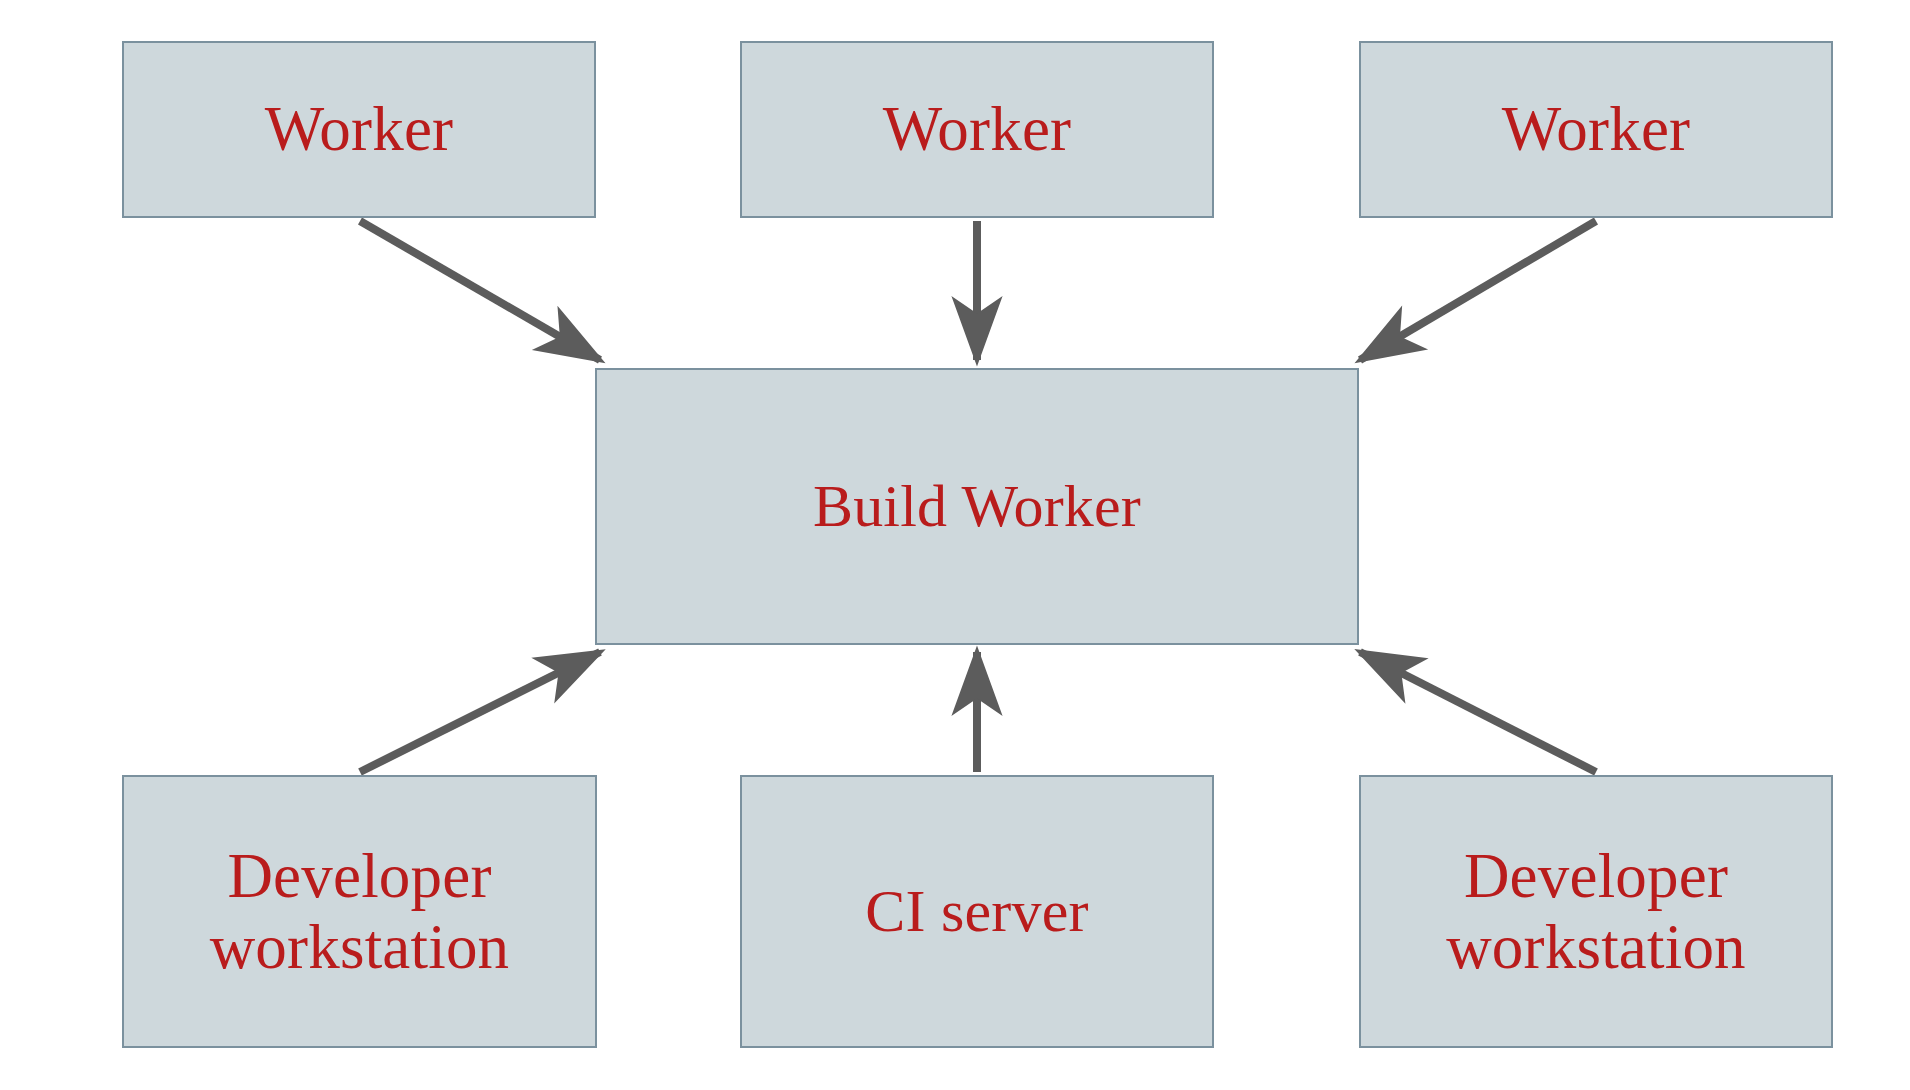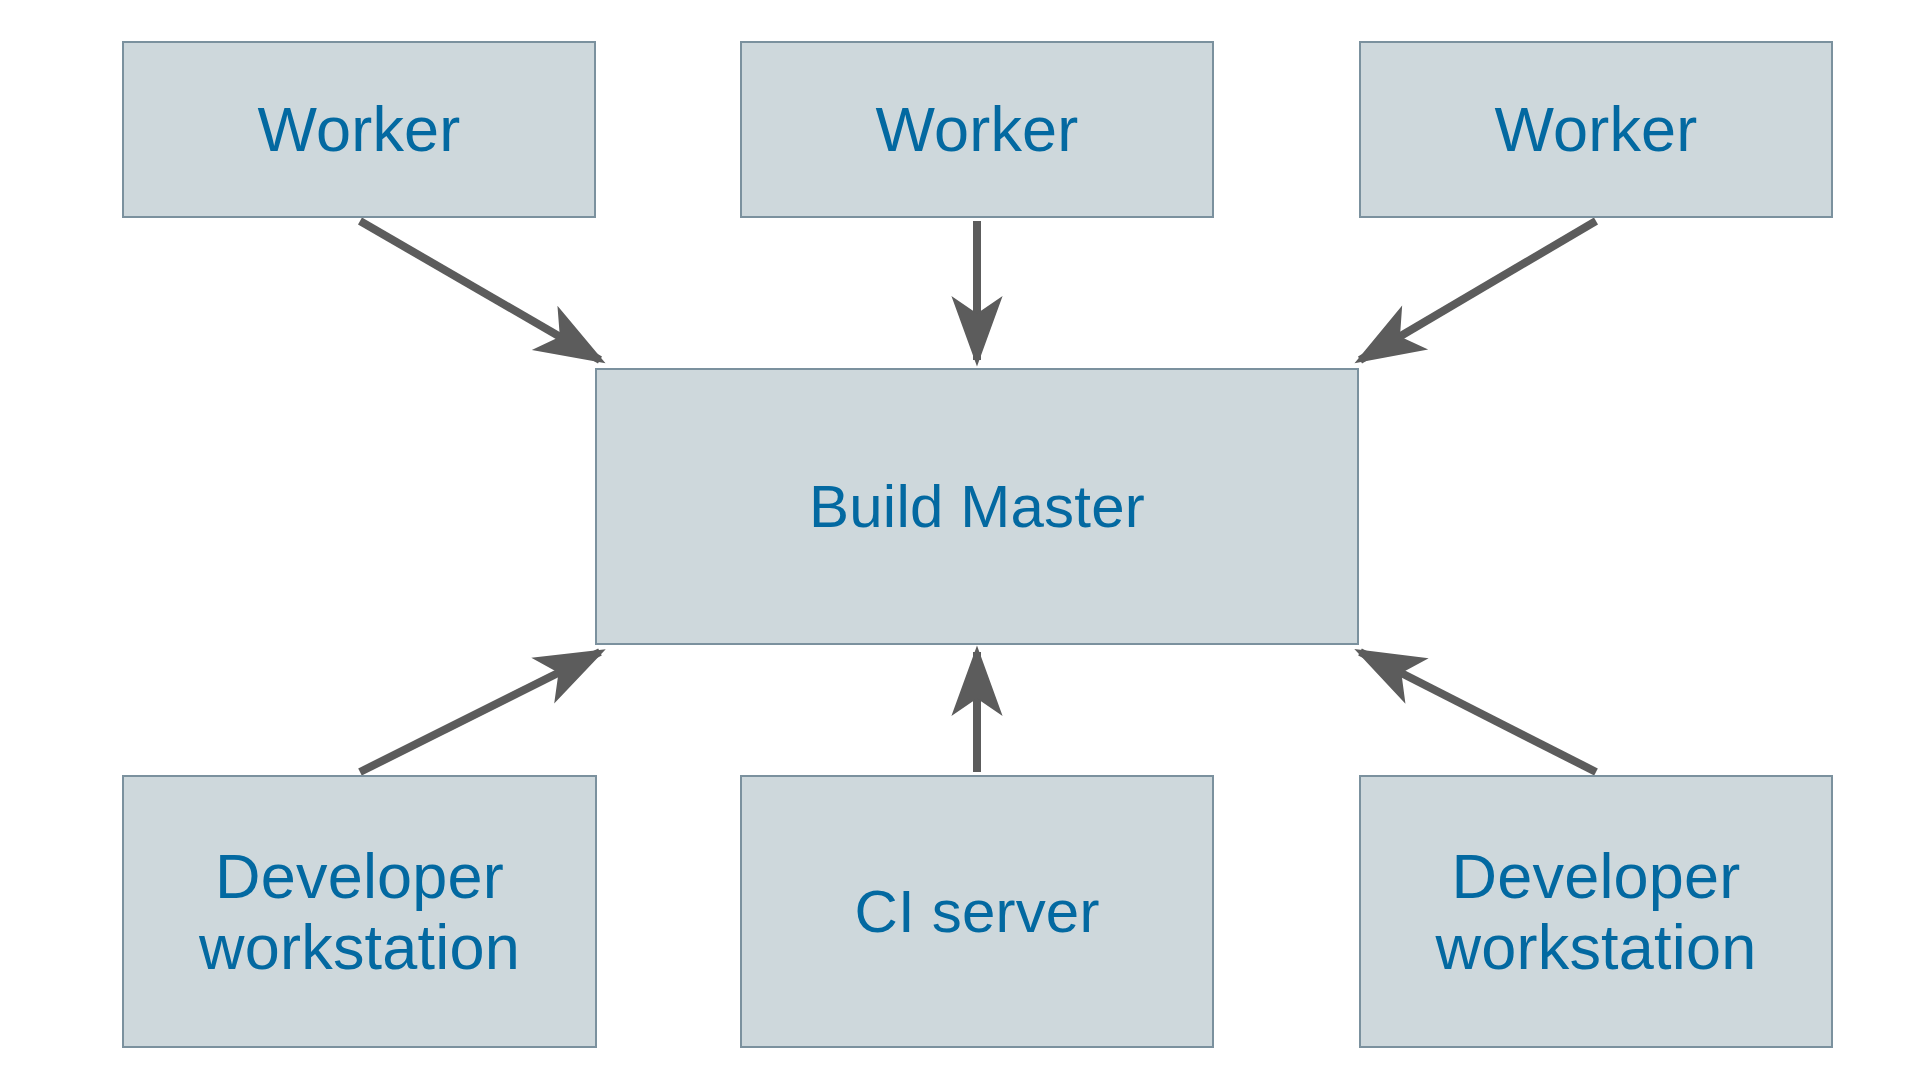--- a/index.html
+++ b/index.html
@@ -28,25 +28,26 @@
   }
   .node {
     position: absolute;
     box-sizing: border-box;
     background: #ced8dc;
     border: 2px solid #7b919e;
     display: flex;
     align-items: center;
     justify-content: center;
     text-align: center;
-    color: #0369a1;
+    color: #b91c1c;
     font-weight: 400;
     line-height: 1.12;
     letter-spacing: 0.2px;
     white-space: pre-line;
+    font-family: Liberation Serif, serif;
   }
   .node-label {
     display: block;
     padding: 0 10px;
     white-space: pre-line;
   }
 
   
   .n-worker-left    { left: 122px;  top: 41px;   width: 474px; height: 177px; font-size: 63px; }
   .n-worker-mid     { left: 740px;  top: 41px;   width: 474px; height: 177px; font-size: 63px; }
@@ -99,21 +100,21 @@
 
   <div class="node n-worker-mid">
     <span class="node-label">Worker</span>
   </div>
 
   <div class="node n-worker-right">
     <span class="node-label">Worker</span>
   </div>
 
   <div class="node n-build-master">
-    <span class="node-label">Build Master</span>
+    <span class="node-label">Build Worker</span>
   </div>
 
   <div class="node n-dev-left">
     <span class="node-label">Developer
 workstation</span>
   </div>
 
   <div class="node n-ci-server">
     <span class="node-label">CI server</span>
   </div>

